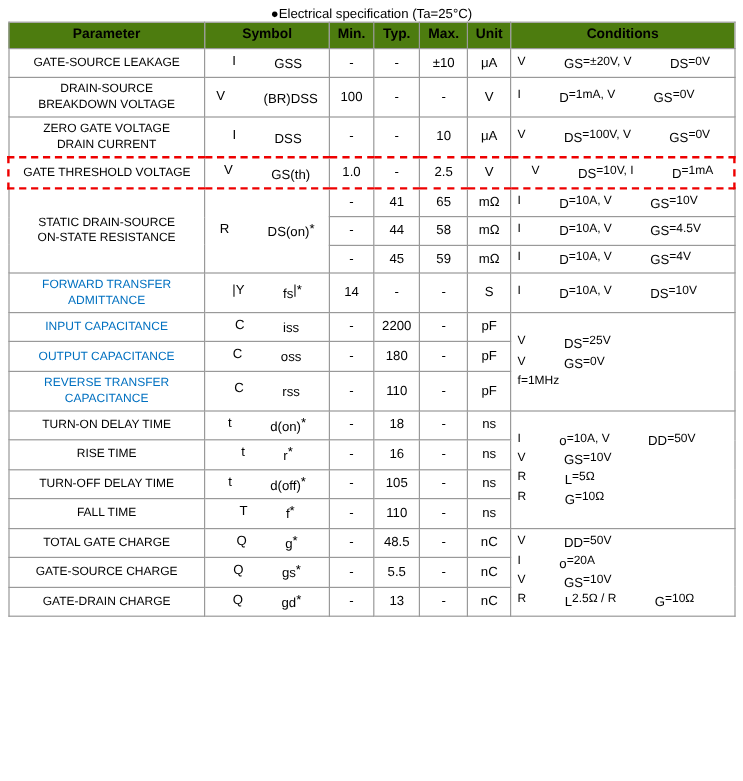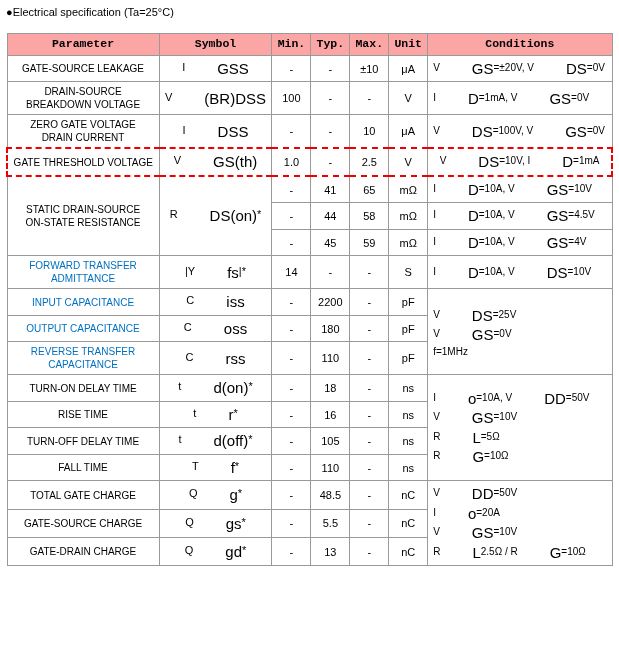--- a/index.html
+++ b/index.html
@@ -5,53 +5,53 @@
     * { box-sizing: border-box; margin: 0; padding: 0; }
     body {
       font-family: Arial, sans-serif;
       font-size: 11px;
       background: #fff;
       padding: 6px;
       width: 619px;
     }
     .header {
       font-size: 11px;
-      margin-bottom: 15px;
+      margin-bottom: 0;
       color: #000;
+      text-align: center;
     }
     table {
       border-collapse: collapse;
       width: 100%;
       border: 1px solid #999;
     }
     th, td {
       border: 1px solid #999;
       padding: 3px 5px;
       text-align: center;
       vertical-align: middle;
       line-height: 1.3;
     }
     thead th {
-      background: #fca5a5;
+      background: #4d7c0f;
       font-weight: bold;
       font-size: 11.5px;
-      font-family: Liberation Mono, monospace;
     }
     .param-col { text-align: center; font-size: 10px; }
     .blue-text { color: #0070c0; margin-top: 47px; }
     .highlighted-row td {
       border-top: 2px dashed #e00;
       border-bottom: 2px dashed #e00;
       text-align: center;
     }
     .highlighted-row td:first-child { border-left: 2px dashed #e00; }
     .highlighted-row td:last-child { border-right: 2px dashed #e00; }
     .unit-col { white-space: nowrap; }
     .cond-col { text-align: left; white-space: nowrap; font-size: 10px; }
-    td sub, th sub { font-size: 15px; padding-left: 32px; }
+    td sub, th sub { font-size: 11px; padding-left: 32px; }
   </style>
 </head>
 <body>
 
 <div class="header">●Electrical specification (Ta=25°C)</div>
 
 <table>
   <thead>
     <tr>
       <th>Parameter</th>

